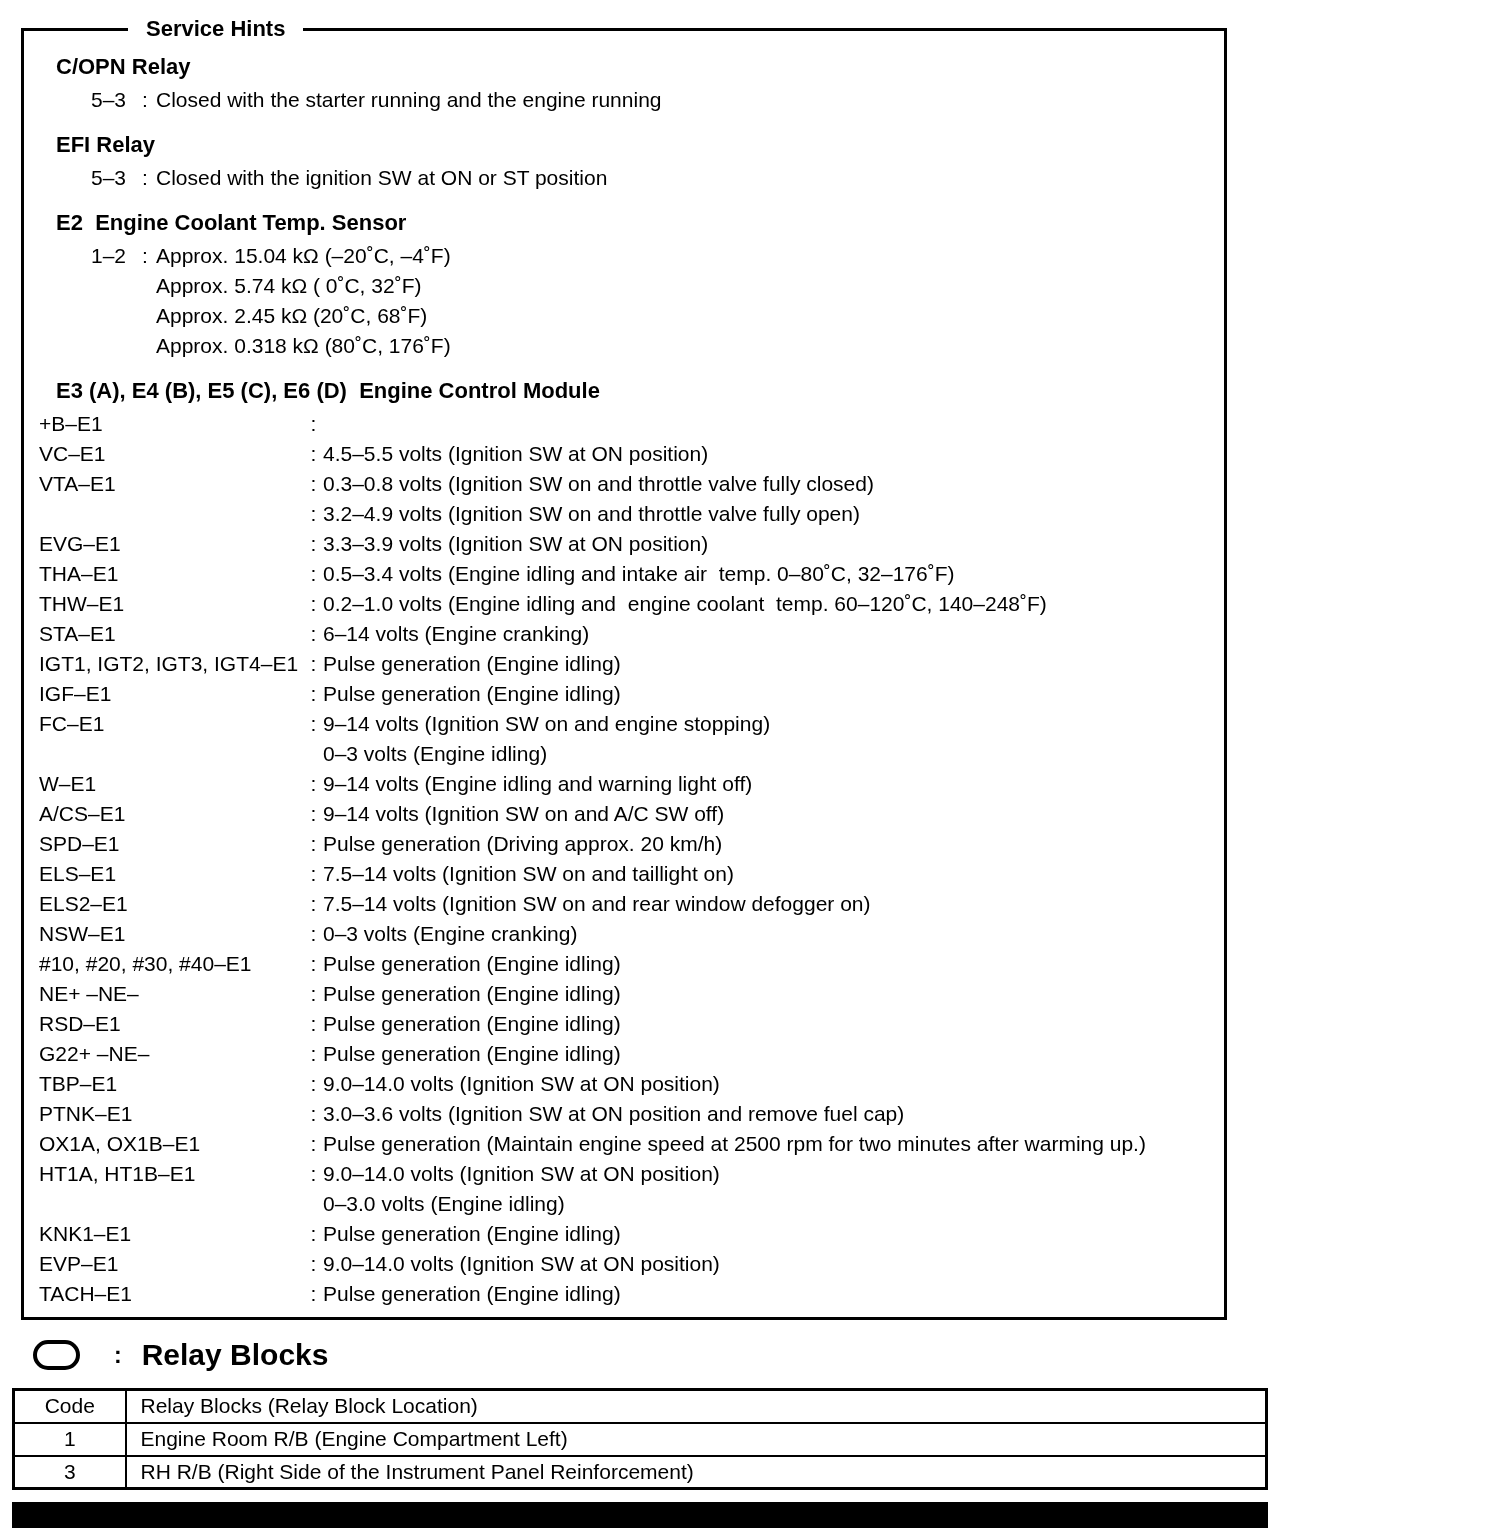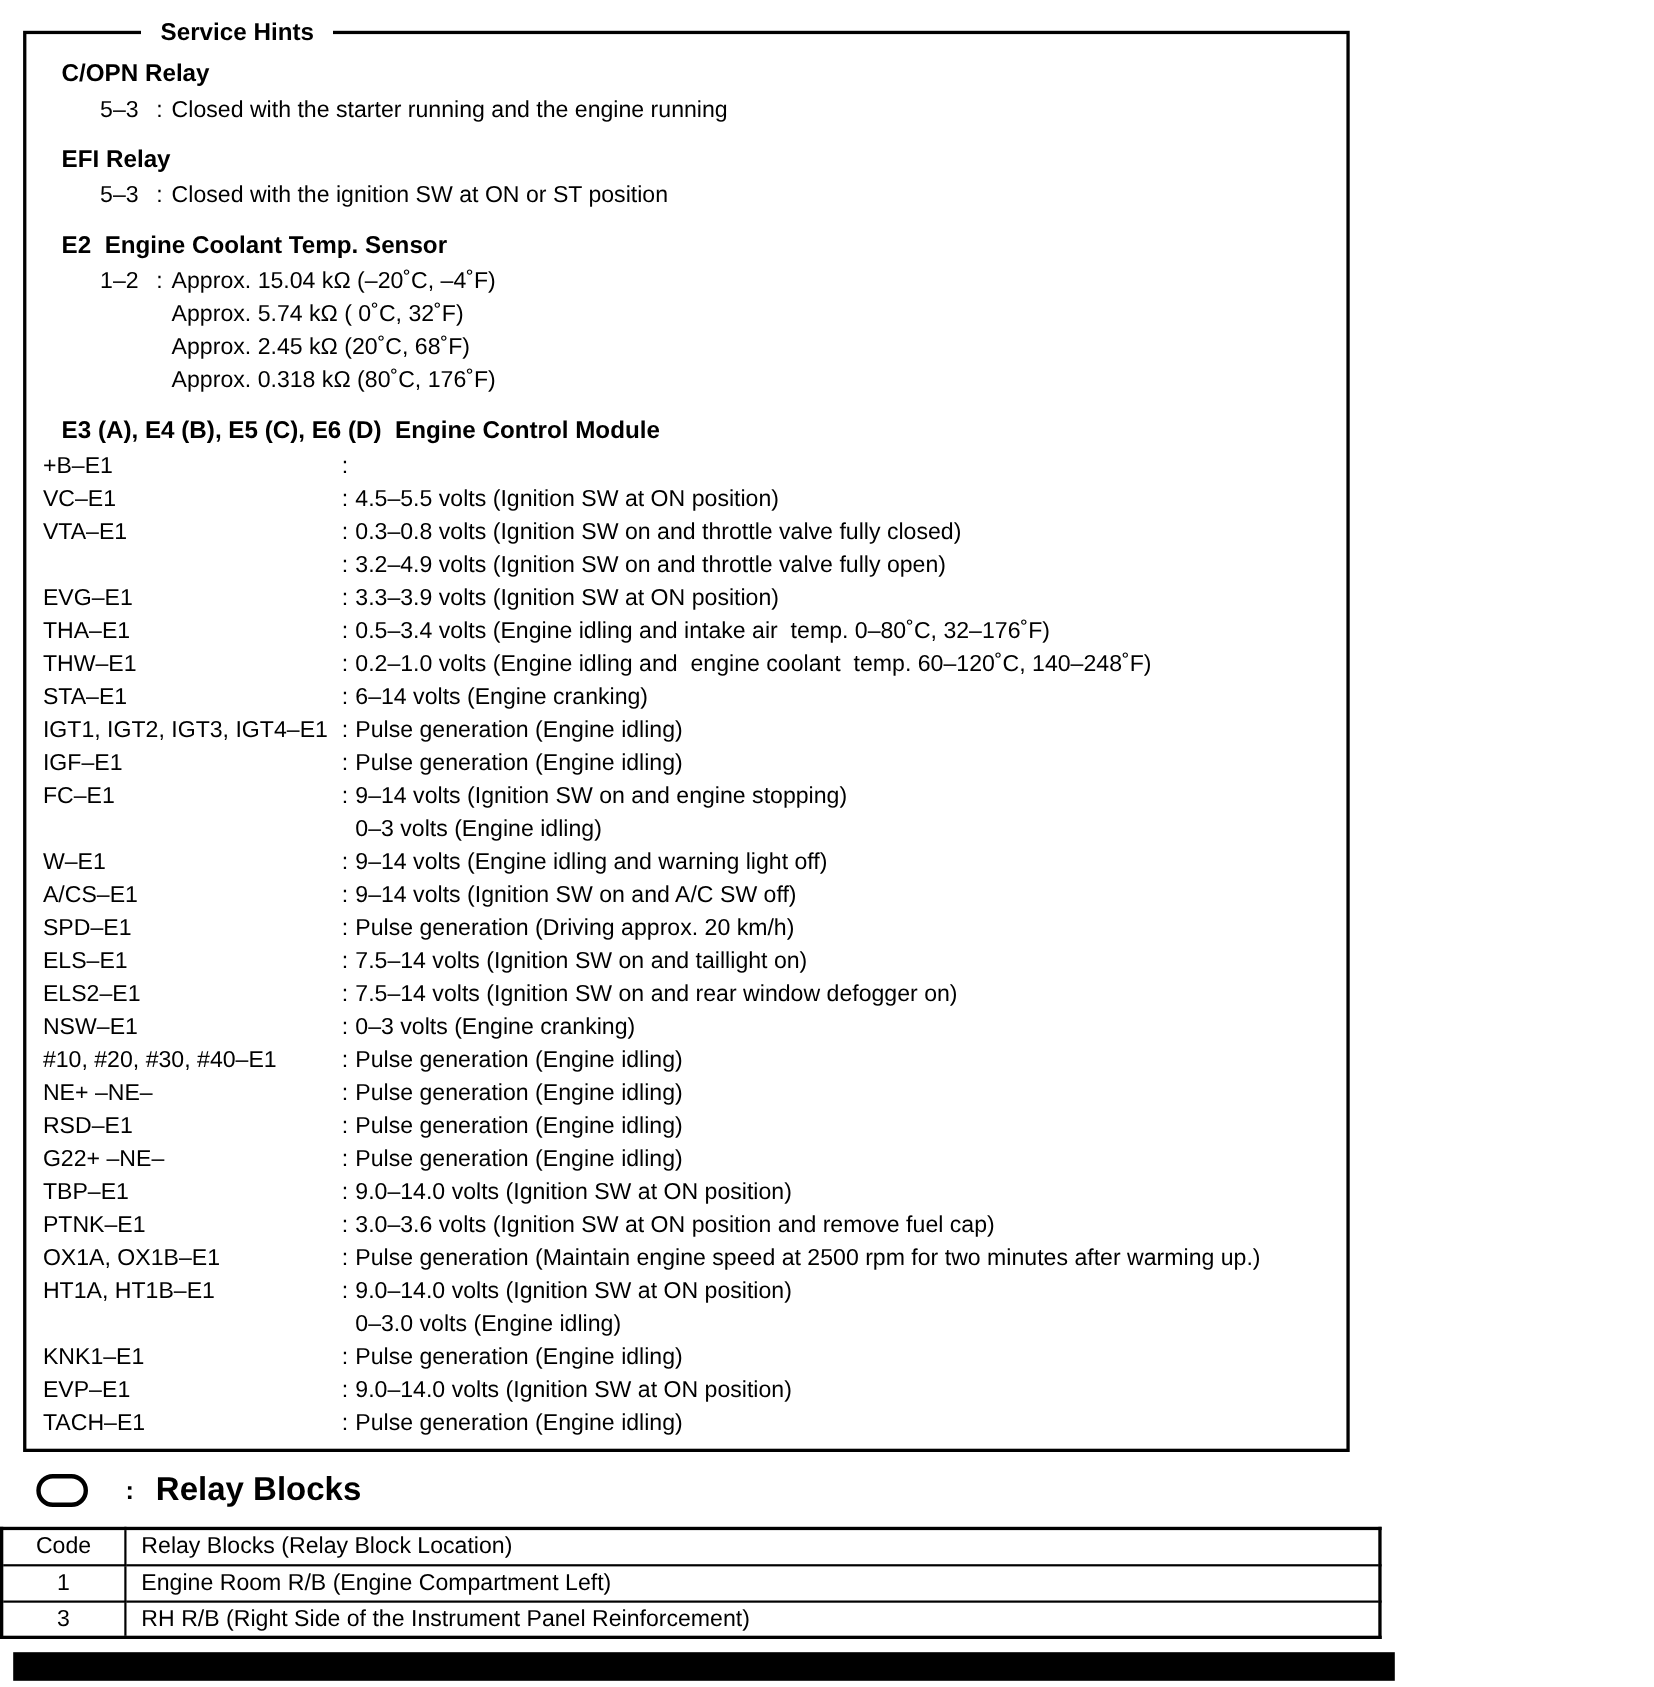--- a/index.html
+++ b/index.html
@@ -68,21 +68,21 @@
     font-weight: 700; font-size: 23px;
     margin-left: 34px;
   }
   .note-label {
     font-weight: 700; font-size: 30px;
     margin-left: 20px;
   }
 
   
   table.rb-table {
-    margin: 16px 0 0 0;
+    margin: 16px 0 0 12px;
     width: 1256px;
     border-collapse: collapse;
     border: 3px solid #000;
   }
   table.rb-table td {
     border: 2px solid #000;
     height: 33px;
     font-size: 21px;
     padding: 0 14px;
     vertical-align: middle;

